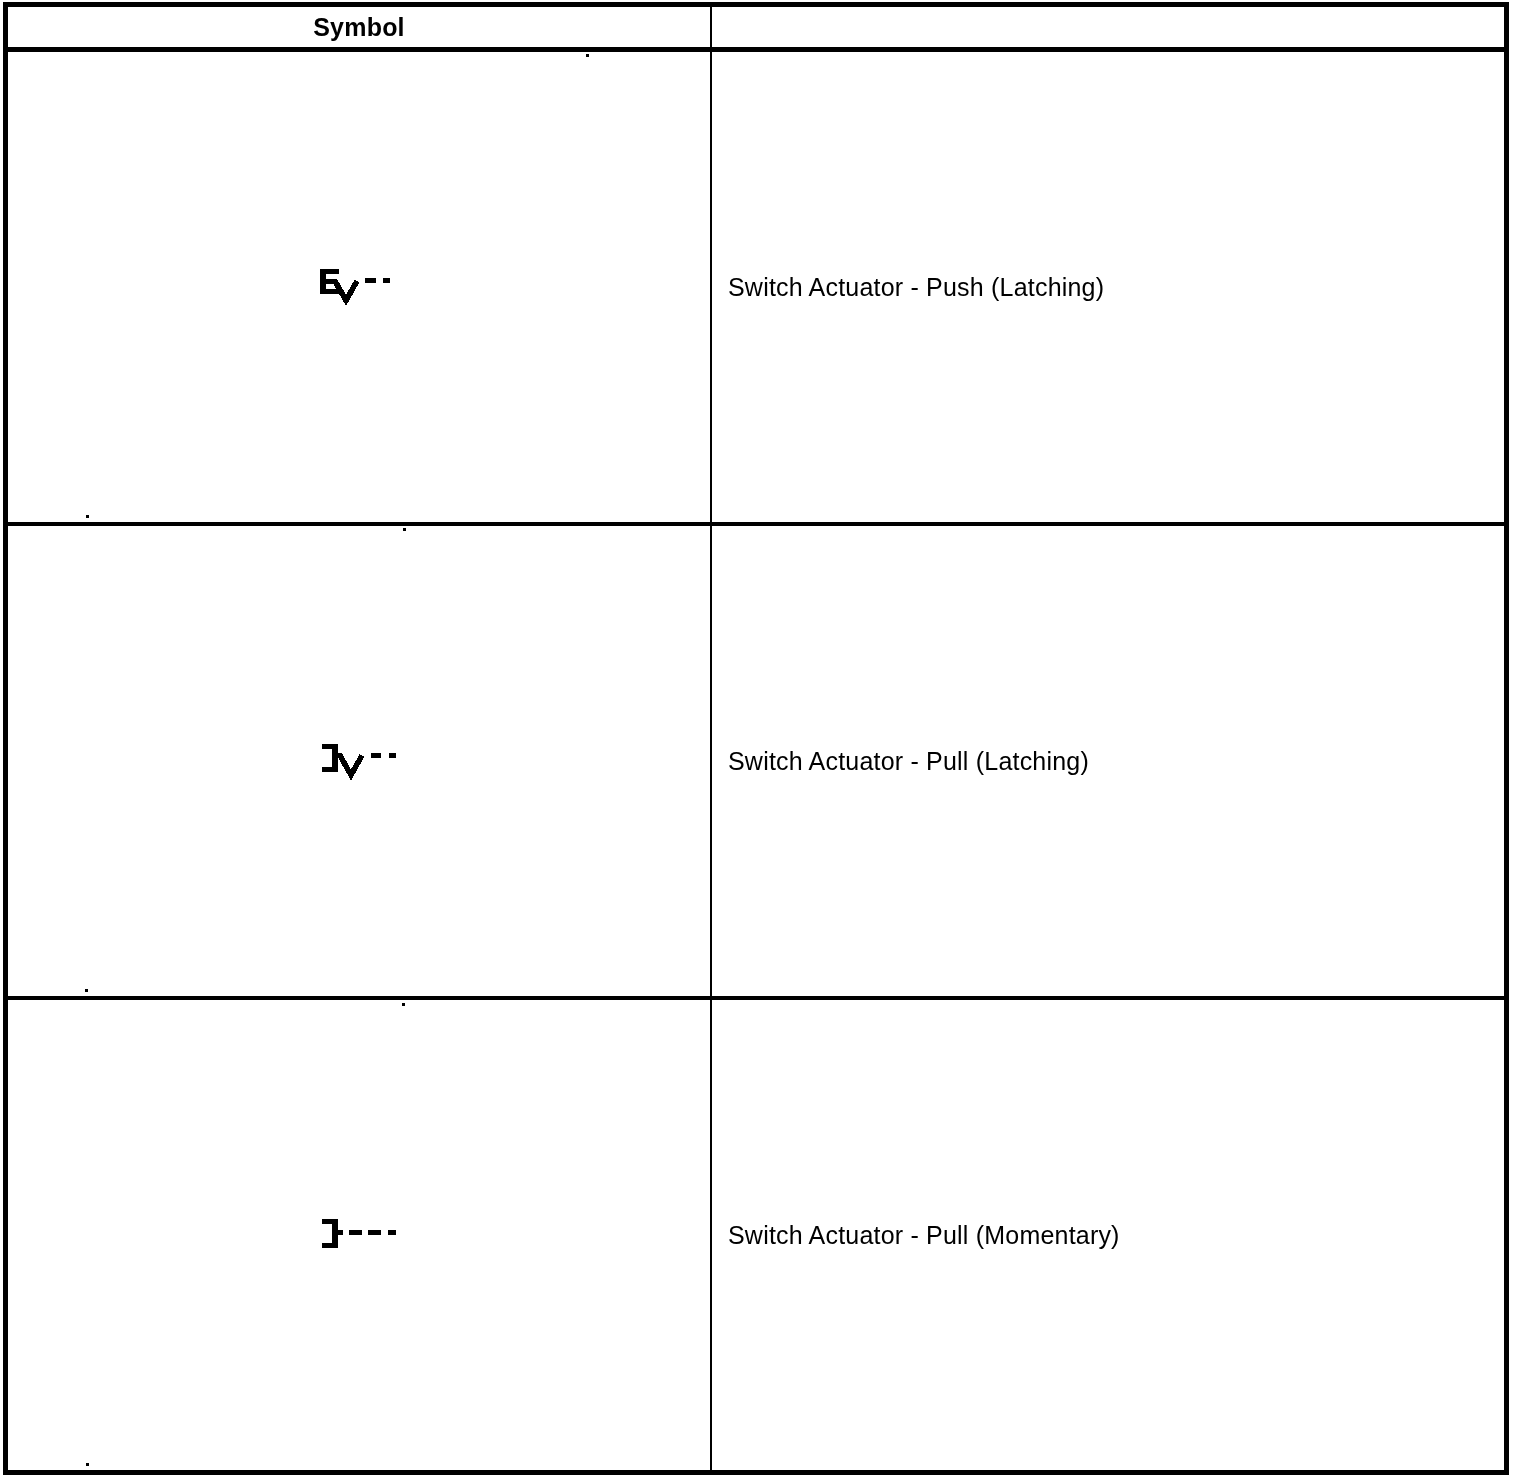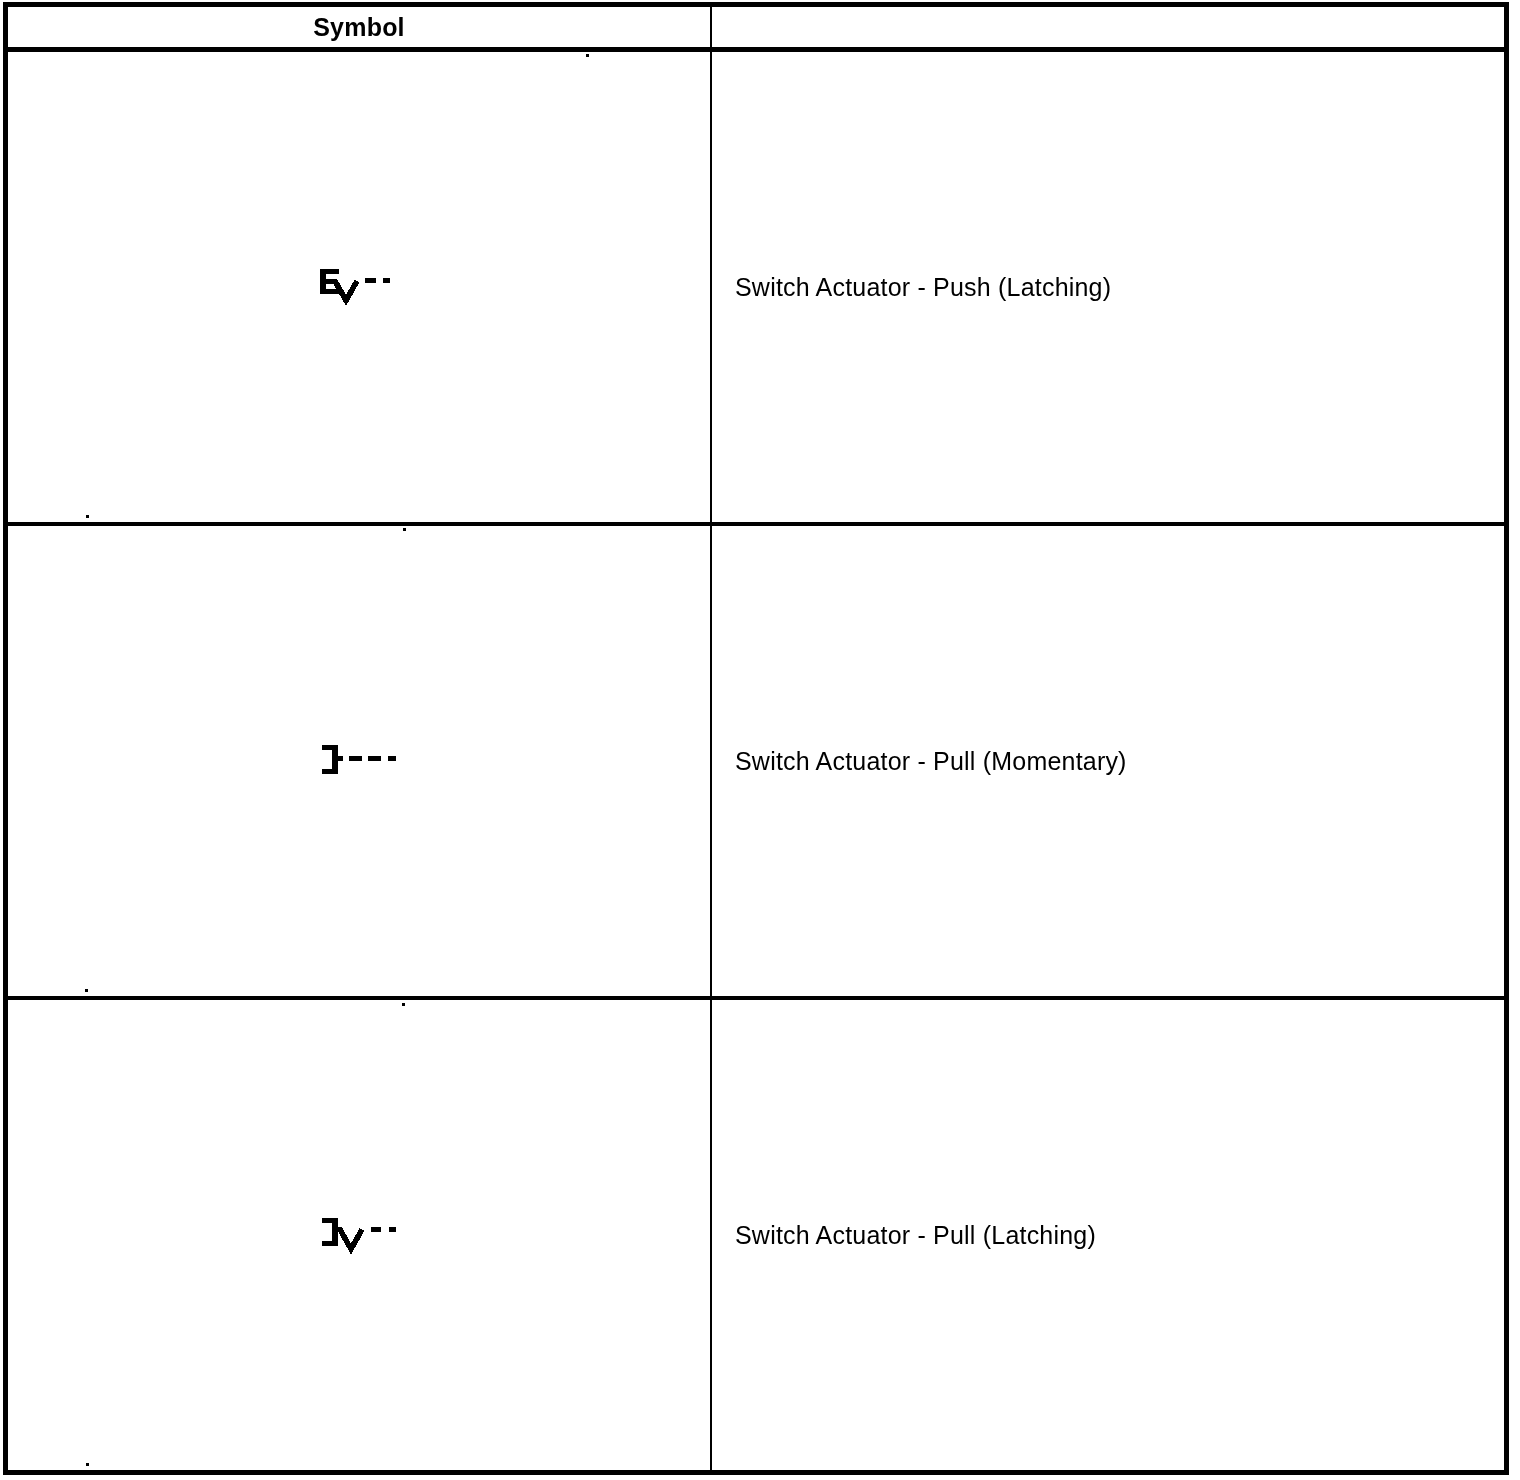--- a/index.html
+++ b/index.html
@@ -64,21 +64,21 @@
     letter-spacing: 0.2px;
   }
   .scell {
     display: flex;
     align-items: center;
     justify-content: center;
   }
   .dcell {
     display: flex;
     align-items: center;
-    padding-left: 23px;
+    padding-left: 16px;
     font-size: 25px;
     letter-spacing: 0.2px;
   }
   .symglyph {
     display: block;
   }
   .symglyph rect {
     fill: #000000;
   }
   .symglyph polyline {
@@ -117,45 +117,45 @@
           <rect x="45" y="10" width="11" height="5"></rect>
           <rect x="63" y="10" width="7" height="5"></rect>
         </svg>
       </div>
       <div class="c2 dcell">Switch Actuator - Push (Latching)</div>
     </div>
 
     <div class="brow">
       <div class="c1 scell">
         <svg class="symglyph" width="78" height="38" viewBox="0 0 78 38" shape-rendering="crispEdges">
+          <rect x="2" y="2" width="16" height="5"></rect>
+          <rect x="12" y="2" width="6" height="28"></rect>
+          <rect x="2" y="25" width="16" height="5"></rect>
+          <rect x="18" y="11" width="4" height="5"></rect>
+          <polyline points="20,13.5 31,33 42,13.5"></polyline>
+          <rect x="51" y="11" width="10" height="5"></rect>
+          <rect x="69" y="11" width="7" height="5"></rect>
+        </svg>
+      </div>
+      <div class="c2 dcell">Switch Actuator - Pull (Latching)</div>
+    </div>
+
+    <div class="brow">
+      <div class="c1 scell">
+        <svg class="symglyph" width="78" height="38" viewBox="0 0 78 38" shape-rendering="crispEdges">
           <rect x="2" y="3" width="16" height="5"></rect>
           <rect x="12" y="3" width="6" height="29"></rect>
           <rect x="2" y="27" width="16" height="5"></rect>
           <rect x="18" y="14" width="5" height="5"></rect>
           <rect x="29" y="14" width="13" height="5"></rect>
           <rect x="48" y="14" width="13" height="5"></rect>
           <rect x="68" y="14" width="8" height="5"></rect>
         </svg>
       </div>
       <div class="c2 dcell">Switch Actuator - Pull (Momentary)</div>
-    </div>
-
-    <div class="brow">
-      <div class="c1 scell">
-        <svg class="symglyph" width="78" height="38" viewBox="0 0 78 38" shape-rendering="crispEdges">
-          <rect x="2" y="2" width="16" height="5"></rect>
-          <rect x="12" y="2" width="6" height="28"></rect>
-          <rect x="2" y="25" width="16" height="5"></rect>
-          <rect x="18" y="11" width="4" height="5"></rect>
-          <polyline points="20,13.5 31,33 42,13.5"></polyline>
-          <rect x="51" y="11" width="10" height="5"></rect>
-          <rect x="69" y="11" width="7" height="5"></rect>
-        </svg>
-      </div>
-      <div class="c2 dcell">Switch Actuator - Pull (Latching)</div>
     </div>
 
   </div>
 
   <div class="speck" style="left:586px; top:54px;"></div>
   <div class="speck" style="left:86px;  top:515px;"></div>
   <div class="speck" style="left:403px; top:528px;"></div>
   <div class="speck" style="left:85px;  top:989px;"></div>
   <div class="speck" style="left:402px; top:1003px;"></div>
   <div class="speck" style="left:86px;  top:1463px;"></div>

